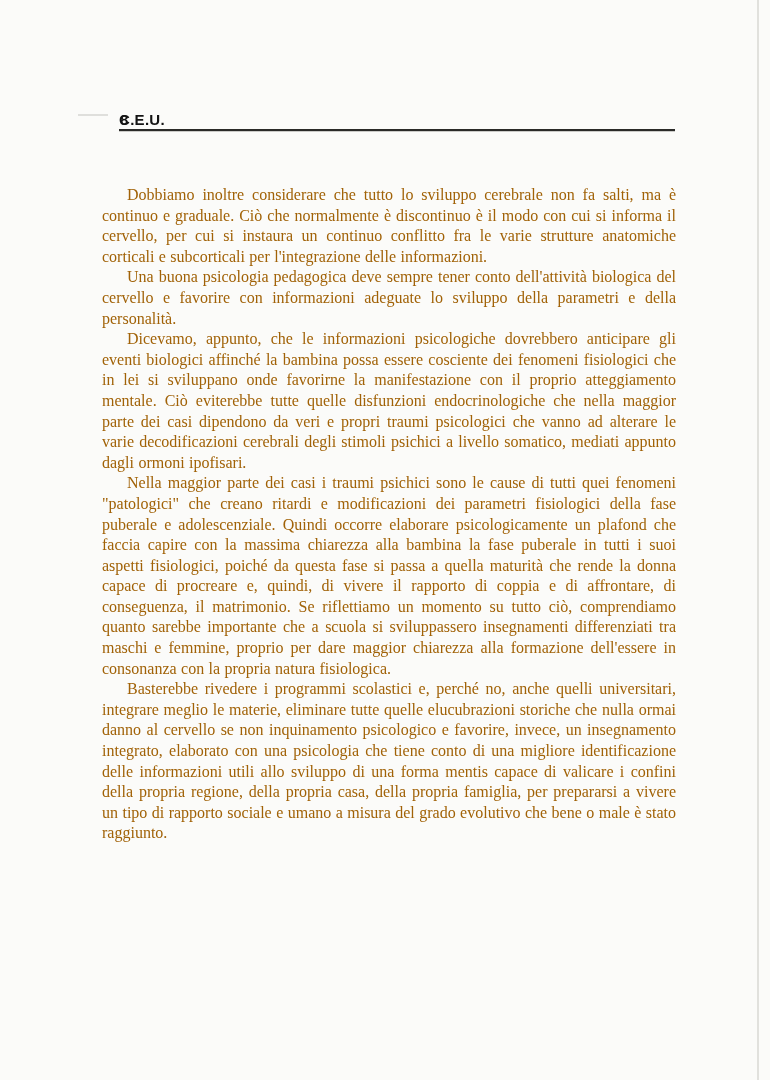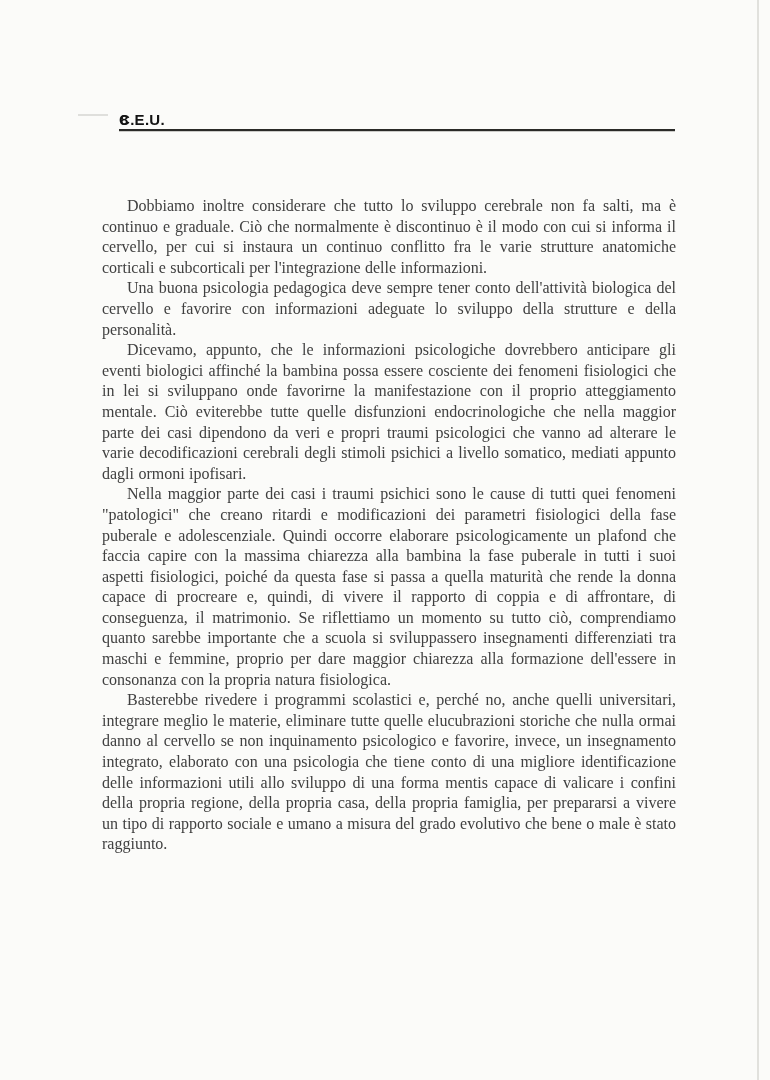--- a/index.html
+++ b/index.html
@@ -47,24 +47,24 @@
   }
   .header-rule {
     position: absolute;
     left: 119px; top: 129px; width: 556px; height: 2px;
     background: #2a2a28;
     box-shadow: 0 1px 0 rgba(60,60,55,0.25);
   }
   
   .text-block {
     position: absolute;
-    left: 102px; top: 196px; width: 574px;
+    left: 102px; top: 185px; width: 574px;
     font-size: 16px;
     line-height: 20.6px;
-    color: #404040;
+    color: #a16207;
     text-align: justify;
   }
   .text-block p {
     text-indent: 25px;
     margin: 0;
     word-spacing: 0.4px;
   }
 </style>
 </head>
 <body>
@@ -75,19 +75,19 @@
   <div class="scan-edge-right"></div>
 
   <div class="running-header">
     <span class="page-number">8</span>
     <span class="header-title">C.E.U.</span>
   </div>
   <div class="header-rule"></div>
 
   <div class="text-block">
     <p>Dobbiamo inoltre considerare che tutto lo sviluppo cerebrale non fa salti, ma è continuo e graduale. Ciò che normalmente è discontinuo è il modo con cui si informa il cervello, per cui si instaura un continuo conflitto fra le varie strutture anatomiche corticali e subcorticali per l'integrazione delle informazioni.</p>
-    <p>Una buona psicologia pedagogica deve sempre tener conto dell'attività biologica del cervello e favorire con informazioni adeguate lo sviluppo della strutture e della personalità.</p>
+    <p>Una buona psicologia pedagogica deve sempre tener conto dell'attività biologica del cervello e favorire con informazioni adeguate lo sviluppo della parametri e della personalità.</p>
     <p>Dicevamo, appunto, che le informazioni psicologiche dovrebbero anticipare gli eventi biologici affinché la bambina possa essere cosciente dei fenomeni fisiologici che in lei si sviluppano onde favorirne la manifestazione con il proprio atteggiamento mentale. Ciò eviterebbe tutte quelle disfunzioni endocrinologiche che nella maggior parte dei casi dipendono da veri e propri traumi psicologici che vanno ad alterare le varie decodificazioni cerebrali degli stimoli psichici a livello somatico, mediati appunto dagli ormoni ipofisari.</p>
     <p>Nella maggior parte dei casi i traumi psichici sono le cause di tutti quei fenomeni "patologici" che creano ritardi e modificazioni dei parametri fisiologici della fase puberale e adolescenziale. Quindi occorre elaborare psicologicamente un plafond che faccia capire con la massima chiarezza alla bambina la fase puberale in tutti i suoi aspetti fisiologici, poiché da questa fase si passa a quella maturità che rende la donna capace di procreare e, quindi, di vivere il rapporto di coppia e di affrontare, di conseguenza, il matrimonio. Se riflettiamo un momento su tutto ciò, comprendiamo quanto sarebbe importante che a scuola si sviluppassero insegnamenti differenziati tra maschi e femmine, proprio per dare maggior chiarezza alla formazione dell'essere in consonanza con la propria natura fisiologica.</p>
     <p>Basterebbe rivedere i programmi scolastici e, perché no, anche quelli universitari, integrare meglio le materie, eliminare tutte quelle elucubrazioni storiche che nulla ormai danno al cervello se non inquinamento psicologico e favorire, invece, un insegnamento integrato, elaborato con una psicologia che tiene conto di una migliore identificazione delle informazioni utili allo sviluppo di una forma mentis capace di valicare i confini della propria regione, della propria casa, della propria famiglia, per prepararsi a vivere un tipo di rapporto sociale e umano a misura del grado evolutivo che bene o male è stato raggiunto.</p>
   </div>
 
 </div>
 
 </body></html>

